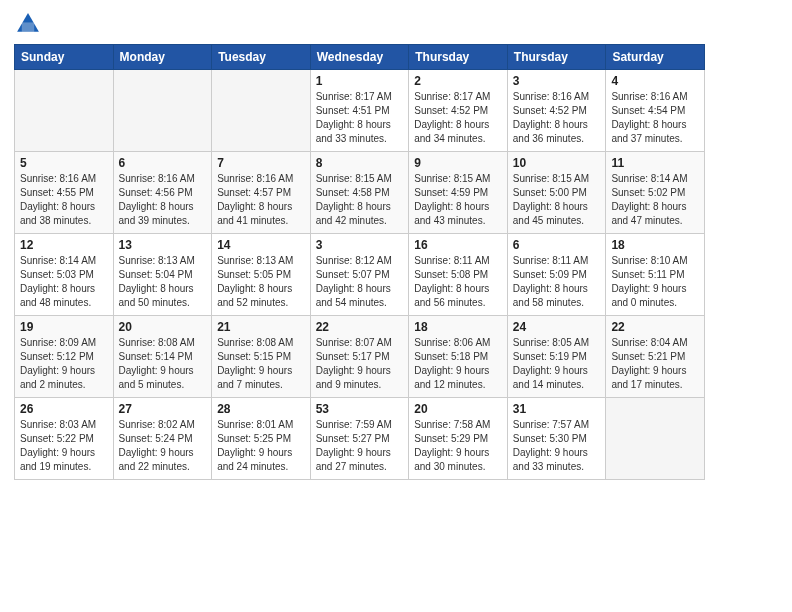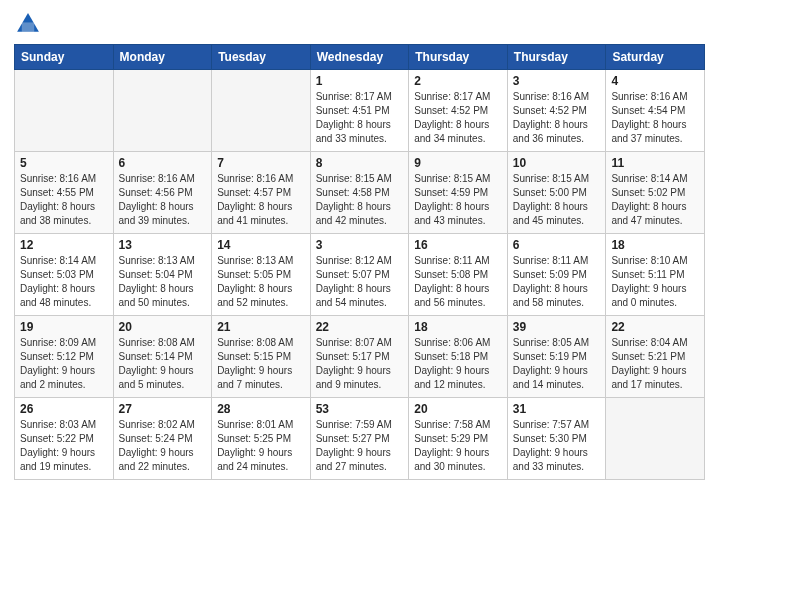--- a/index.html
+++ b/index.html
@@ -222,21 +222,21 @@
           </td>
           <td>
             <div class="day-number">22</div>
             <div class="day-info">Sunrise: 8:07 AM<br>Sunset: 5:17 PM<br>Daylight: 9 hours and 9 minutes.</div>
           </td>
           <td>
             <div class="day-number">18</div>
             <div class="day-info">Sunrise: 8:06 AM<br>Sunset: 5:18 PM<br>Daylight: 9 hours and 12 minutes.</div>
           </td>
           <td>
-            <div class="day-number">39</div>
+            <div class="day-number">24</div>
             <div class="day-info">Sunrise: 8:05 AM<br>Sunset: 5:19 PM<br>Daylight: 9 hours and 14 minutes.</div>
           </td>
           <td>
             <div class="day-number">22</div>
             <div class="day-info">Sunrise: 8:04 AM<br>Sunset: 5:21 PM<br>Daylight: 9 hours and 17 minutes.</div>
           </td>
         </tr>
         <tr>
           <td>
             <div class="day-number">26</div>

